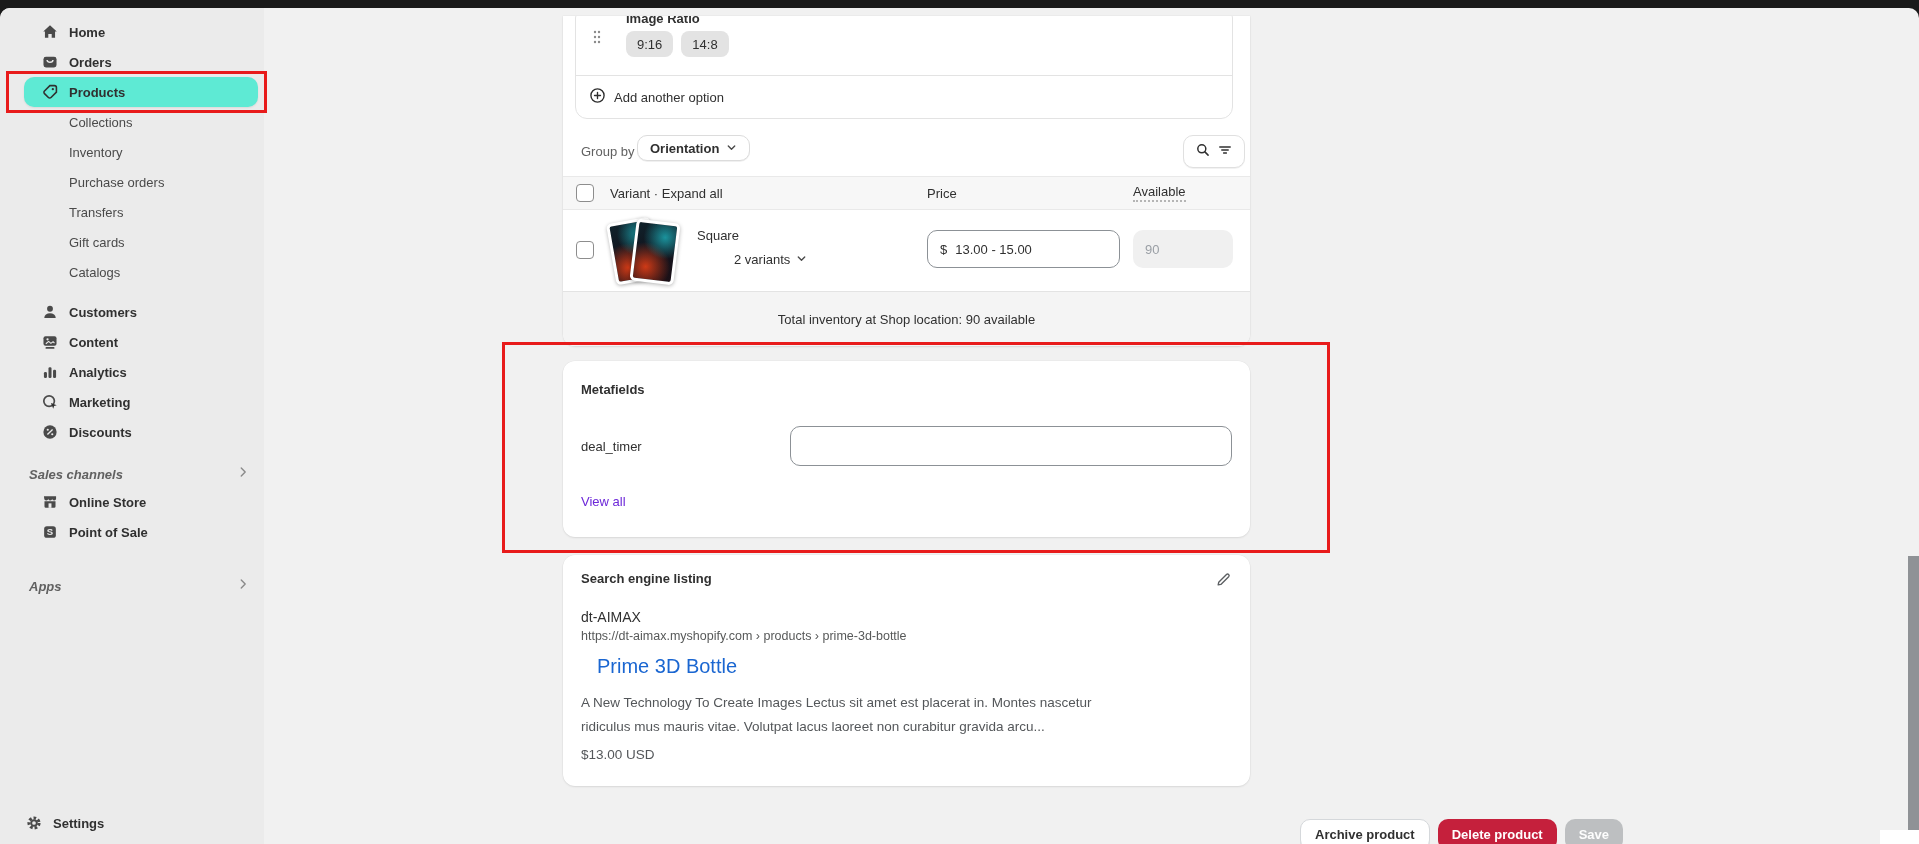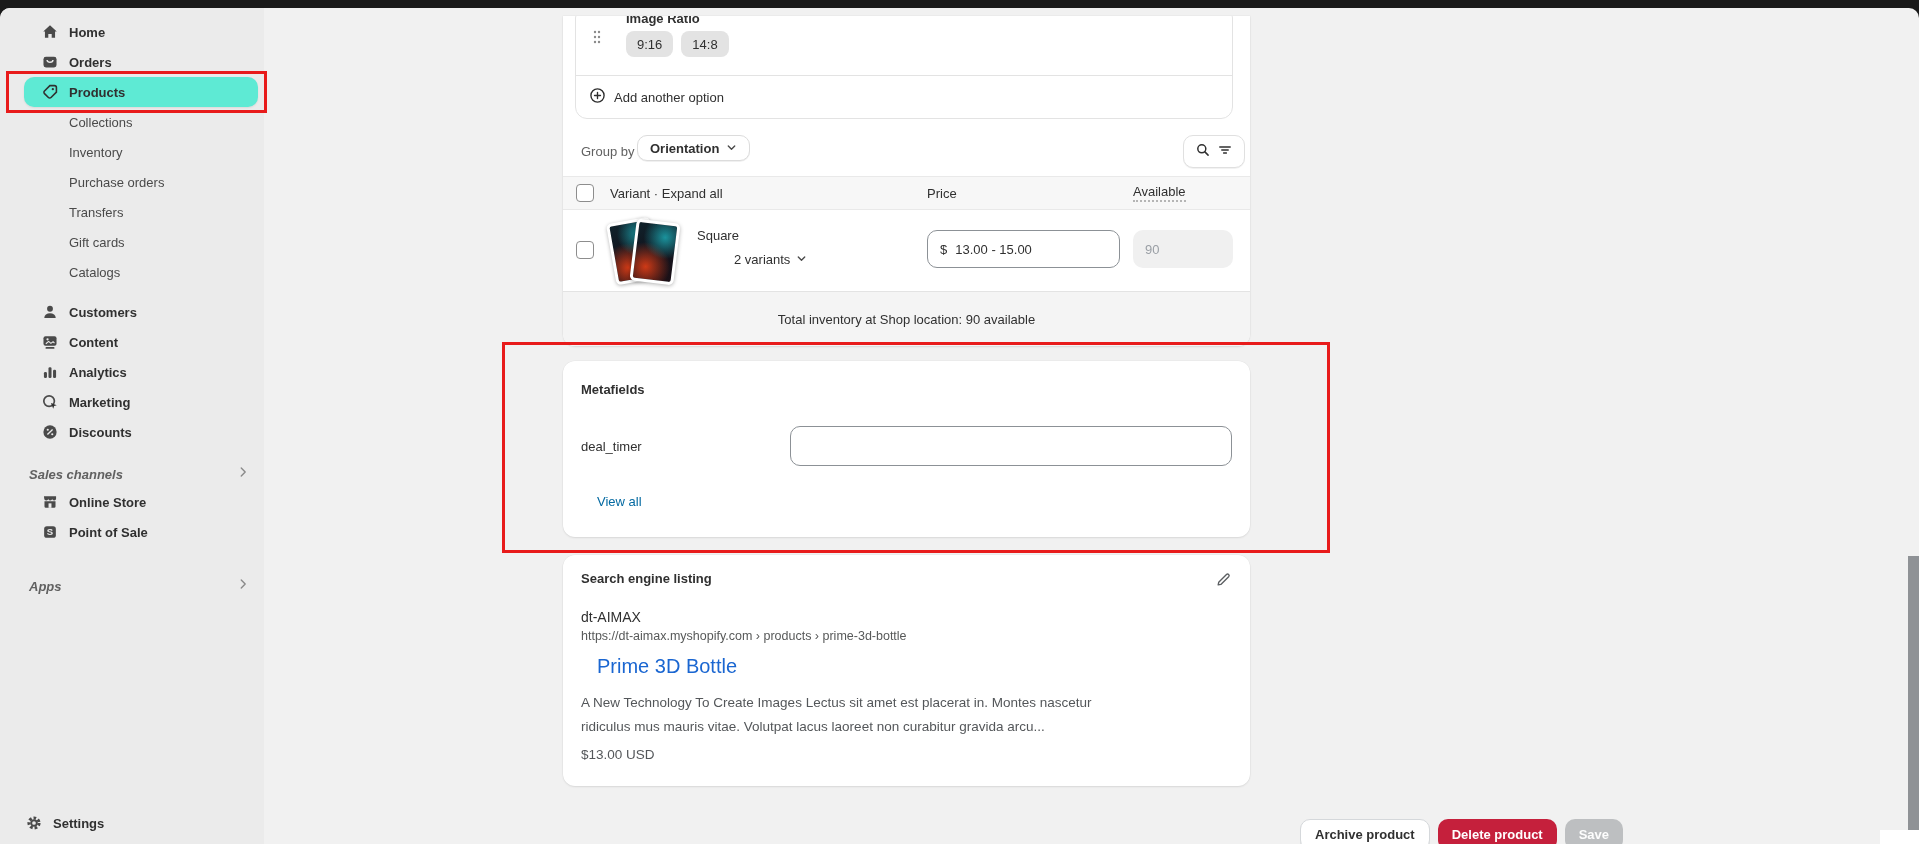--- a/index.html
+++ b/index.html
@@ -98,21 +98,21 @@
                 border-top:1px solid #e3e3e3; display:flex; align-items:center; justify-content:center;
                 font-size:13px; color:#303030; }
 
   
   .metafields-card { top:353px; height:176px; border-radius:12px; }
   .mf-title { position:absolute; left:18px; top:21px; font-size:13px; font-weight:700; color:#303030; }
   .mf-label { position:absolute; left:18px; top:78px; font-size:13px; color:#303030; }
   .mf-input { position:absolute; left:227px; top:65px; width:442px; height:40px;
               border:1px solid #8c9196; border-radius:10px; background:#fff; outline:none;
               font-size:13px; padding:0 12px; font-family:inherit; color:#303030; }
-  .mf-viewall { position:absolute; left:18px; top:133px; font-size:13px; color:#0369a1; cursor:pointer;margin-left:16px; }
+  .mf-viewall { position:absolute; left:18px; top:133px; font-size:13px; color:#6d28d9; cursor:pointer; }
 
   
   .seo-card { top:547px; height:231px; border-radius:12px; }
   .seo-title { position:absolute; left:18px; top:16px; font-size:13px; font-weight:700; color:#303030; }
   .seo-edit { position:absolute; right:16px; top:13px; width:22px; height:22px; display:flex;
               align-items:center; justify-content:center; cursor:pointer; }
   .seo-site { position:absolute; left:18px; top:54px; font-size:14px; color:#303030; }
   .seo-url { position:absolute; left:18px; top:74px; font-size:12.5px; color:#575959; }
   .seo-link { position:absolute; left:34px; top:100px; font-size:20px; color:#1a66d1; cursor:pointer; }
   .seo-desc { position:absolute; left:18px; top:136px; width:548px; font-size:13.5px;

